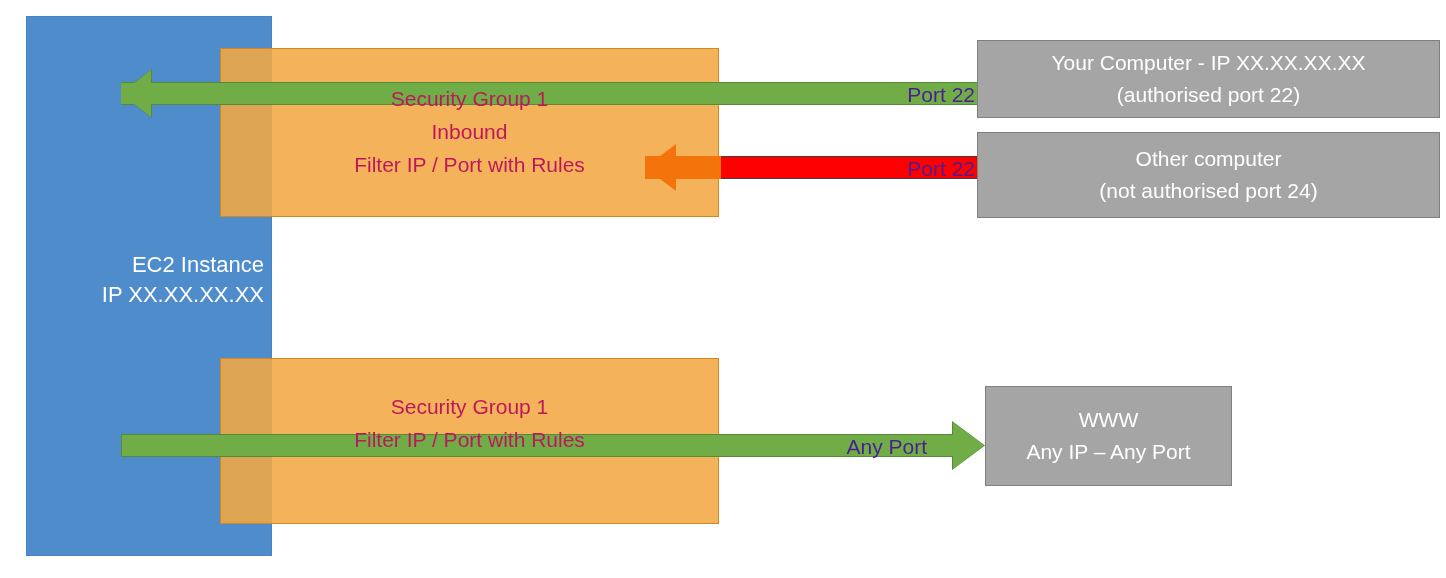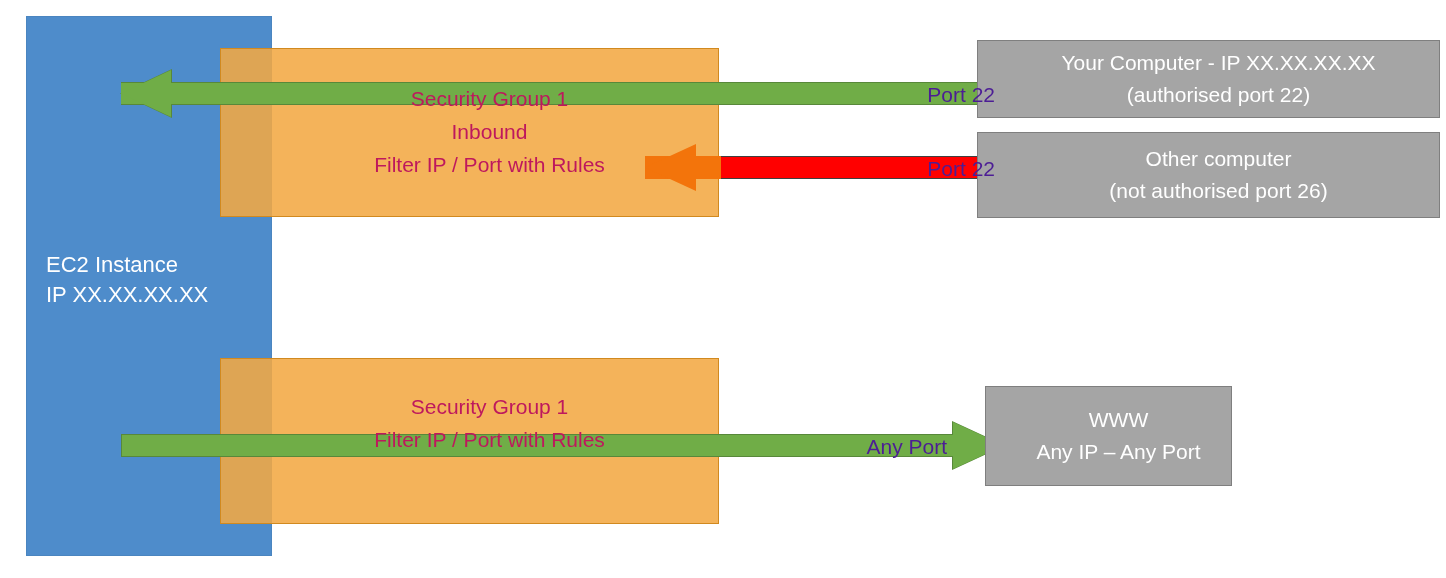--- a/index.html
+++ b/index.html
@@ -10,38 +10,38 @@
   body {
     font-family: "Liberation Sans", sans-serif;
   }
   #canvas {
     position: relative;
     width: 1446px;
     height: 578px;
     background: #ffffff;
     overflow: hidden;
   }
-  .abs { position: absolute; padding-left: 20px; }
+  .abs { position: absolute; }
 
   
   .ec2-box {
     left: 26px;
     top: 16px;
     width: 246px;
     height: 540px;
     background: #4E8CCB;
     border: 1px solid #4A85C0;
     box-sizing: border-box;
     z-index: 1;
   }
   .ec2-label {
     left: 26px;
     top: 250px;
     width: 238px;
-    text-align: left;
+    text-align: right;
     color: #ffffff;
     font-size: 22px;
     line-height: 30px;
     z-index: 6;
     white-space: nowrap;
   }
 
   
   .sg-box {
     background: rgba(242, 168, 67, 0.88);
@@ -256,20 +256,20 @@
   <div class="abs port-label port-label-top">Port 22</div>
   <div class="abs port-label port-label-mid">Port 22</div>
   <div class="abs port-label port-label-bottom">Any Port</div>
 
   <div class="abs gray-box gray-your-computer">
     <span>Your Computer - IP XX.XX.XX.XX</span>
     <span>(authorised port 22)</span>
   </div>
   <div class="abs gray-box gray-other-computer">
     <span>Other computer</span>
-    <span>(not authorised port 26)</span>
+    <span>(not authorised port 24)</span>
   </div>
   <div class="abs gray-box gray-www">
     <span>WWW</span>
     <span>Any IP – Any Port</span>
   </div>
 
 </div>
 
 </body></html>

